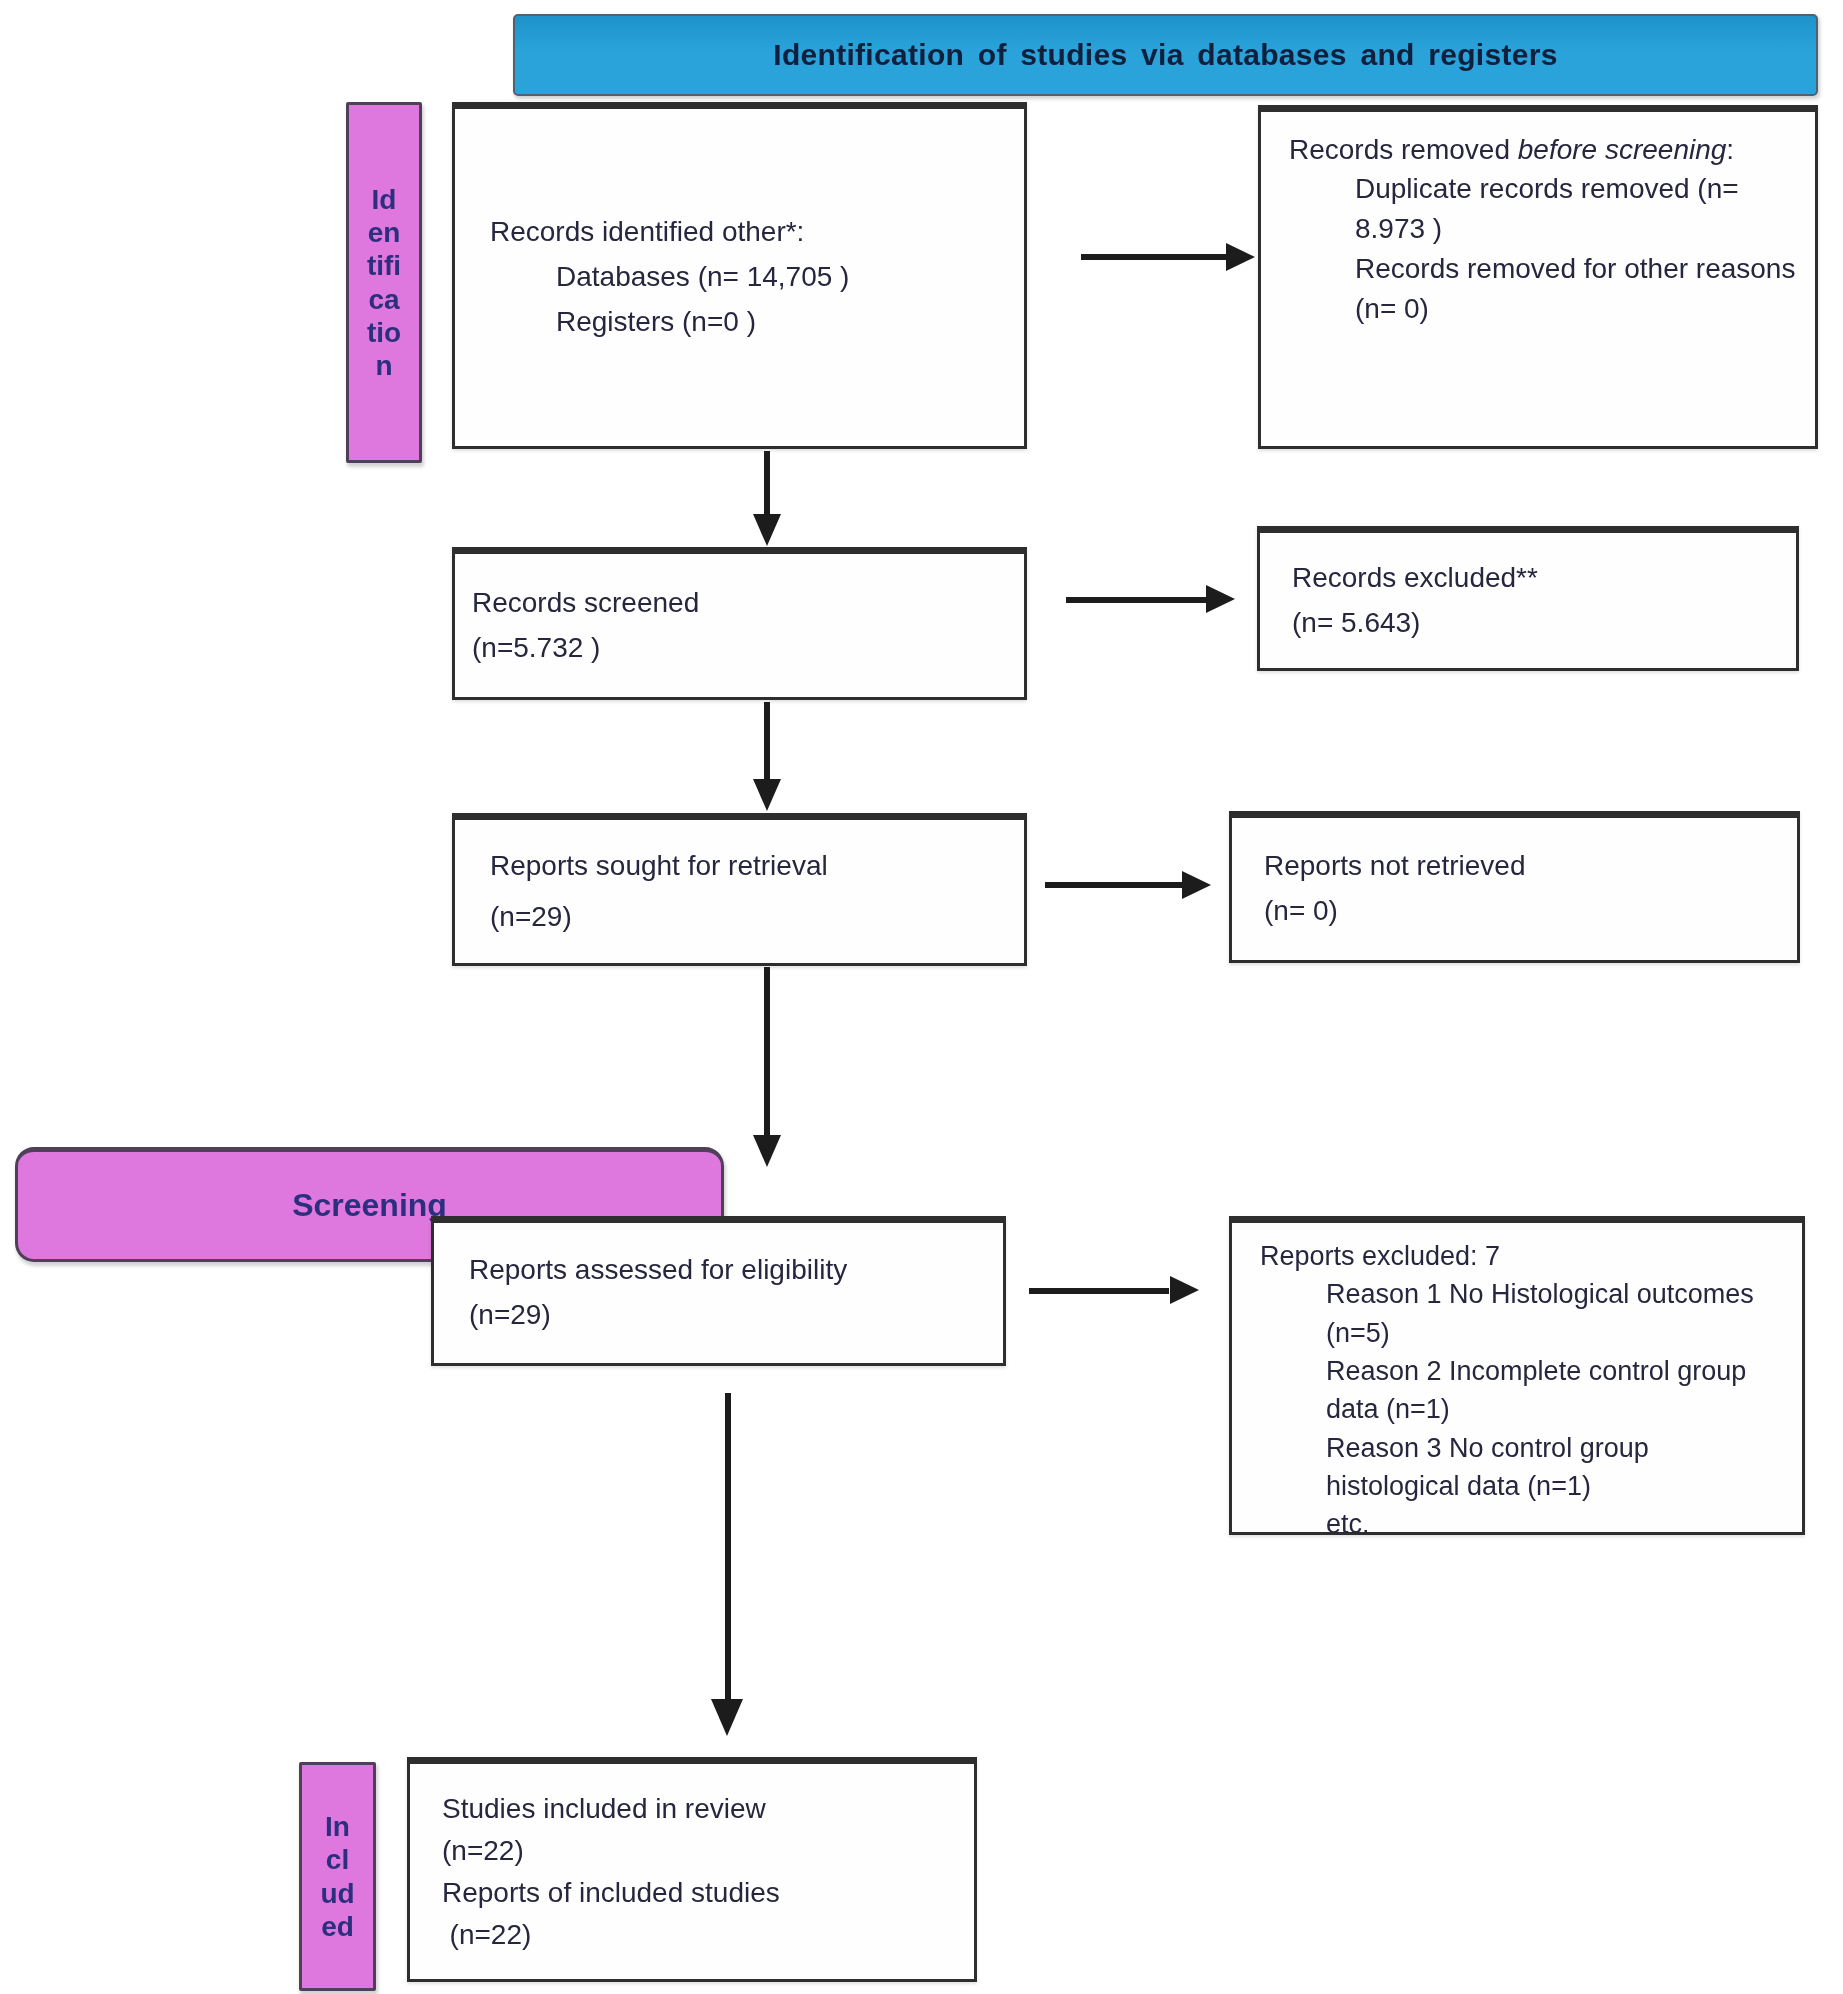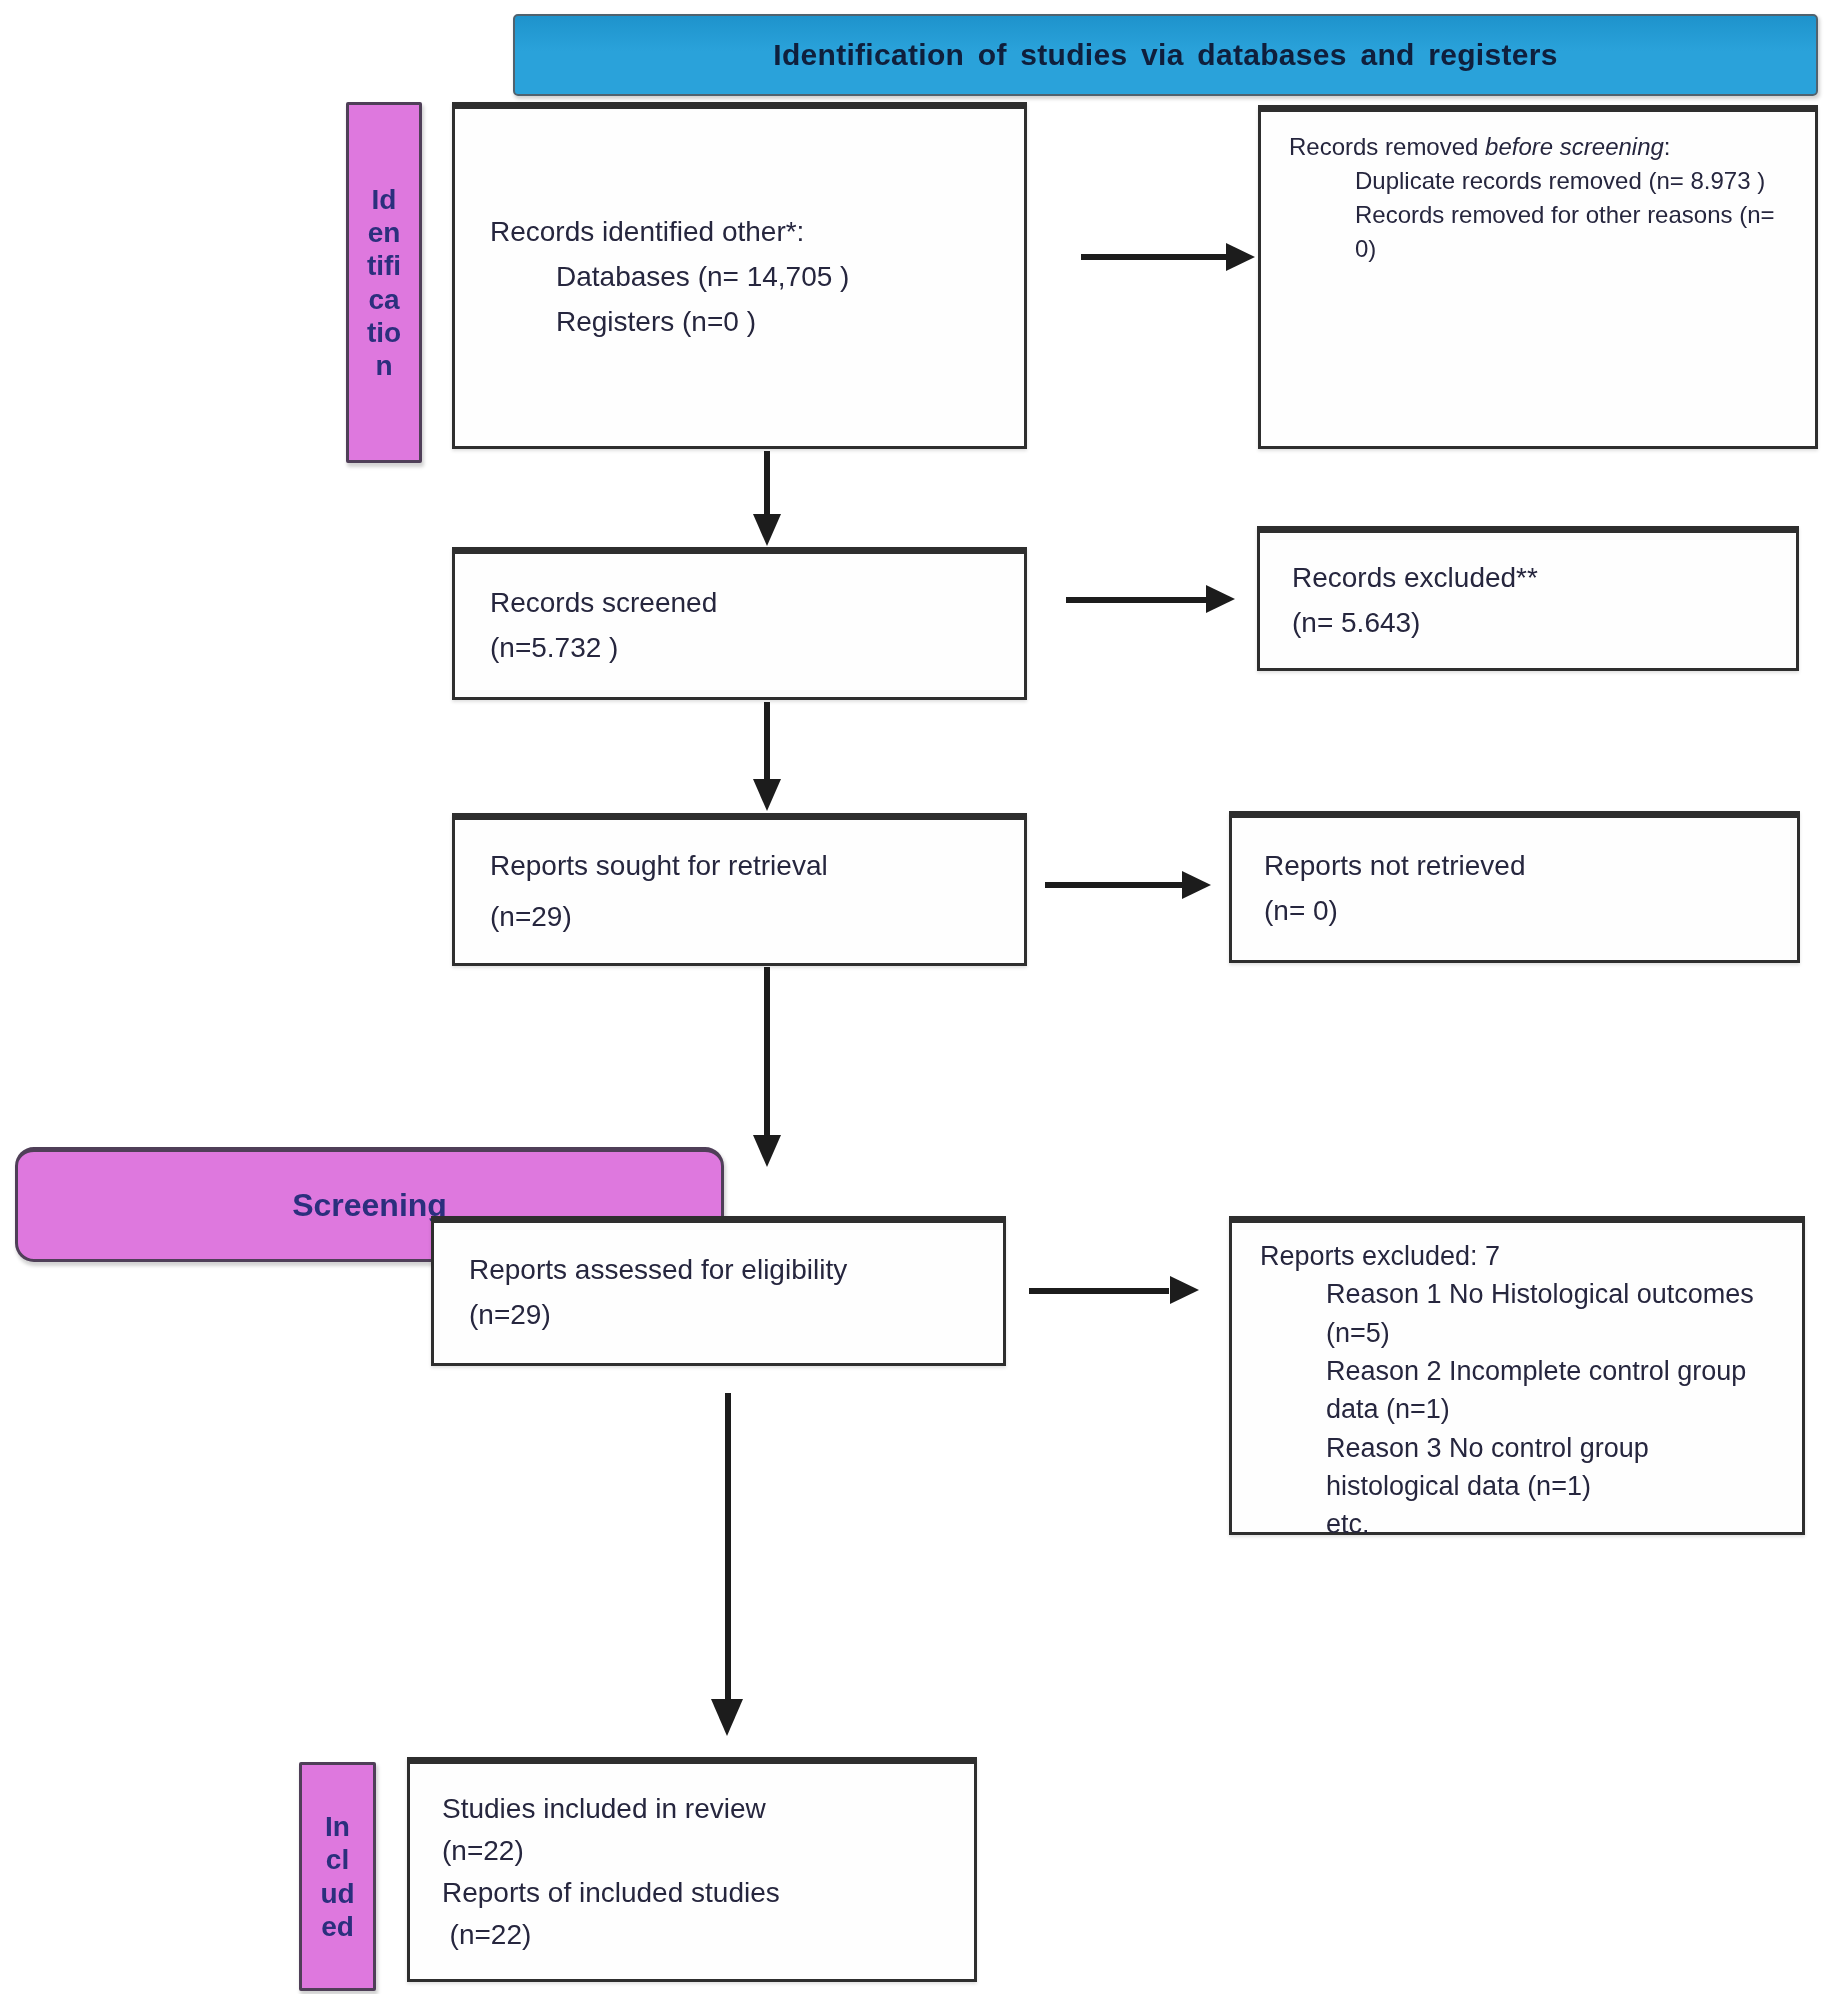--- a/index.html
+++ b/index.html
@@ -49,22 +49,22 @@
     display:flex;flex-direction:column;justify-content:center;
     font-size:28px;line-height:1.6;
     box-shadow:0 1.9px 3.2px rgba(0,0,0,.12);
   }
   .wbox .line{white-space:nowrap;}
   .wbox .wrap{white-space:normal;}
   .indent{padding-left:66px;}
   .pad-sm{padding-left:7.6px;}
   .b-records-identified{left:452px;top:102px;width:575px;height:347px;padding-left:35px;}
   .b-records-removed{left:1258px;top:105px;width:560px;height:344px;padding:17.7px 19px 0 28px;
-     font-size:24px;line-height:1.42;justify-content:flex-start;}
-  .b-records-screened{left:452px;top:547px;width:575px;height:153px;padding-left:35px;}
+     font-size:28px;line-height:1.42;justify-content:flex-start;}
+  .b-records-screened{left:452px;top:547px;width:575px;height:153px;padding-left:17px;}
   .b-records-excluded{left:1257px;top:526px;width:542px;height:145px;padding-left:32px;}
   .b-reports-sought{left:452px;top:813px;width:575px;height:153px;padding-left:35px;gap:6px;}
   .b-reports-not-retrieved{left:1229px;top:811px;width:571px;height:152px;padding-left:32px;}
   .b-reports-assessed{left:431px;top:1216px;width:575px;height:150px;padding-left:35px;}
   .b-reports-excluded{left:1229px;top:1216px;width:576px;height:319px;padding:14px 16px 0 28px;
      font-size:27px;line-height:1.42;justify-content:flex-start;}
   .b-studies-included{left:407px;top:1757px;width:570px;height:225px;padding-left:32px;line-height:1.5;}
   em{font-style:italic;}
   
   .arrow{position:absolute;}

